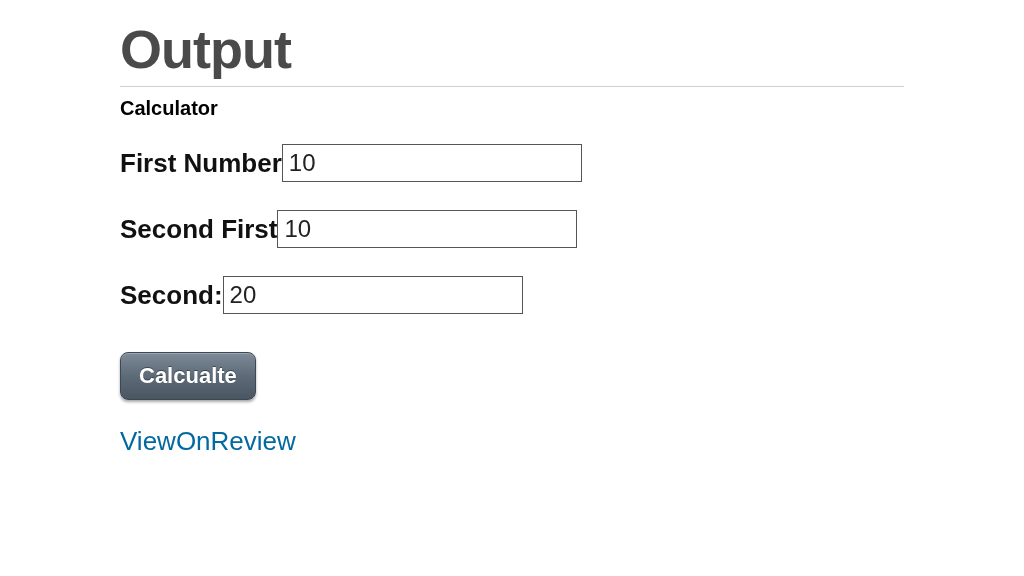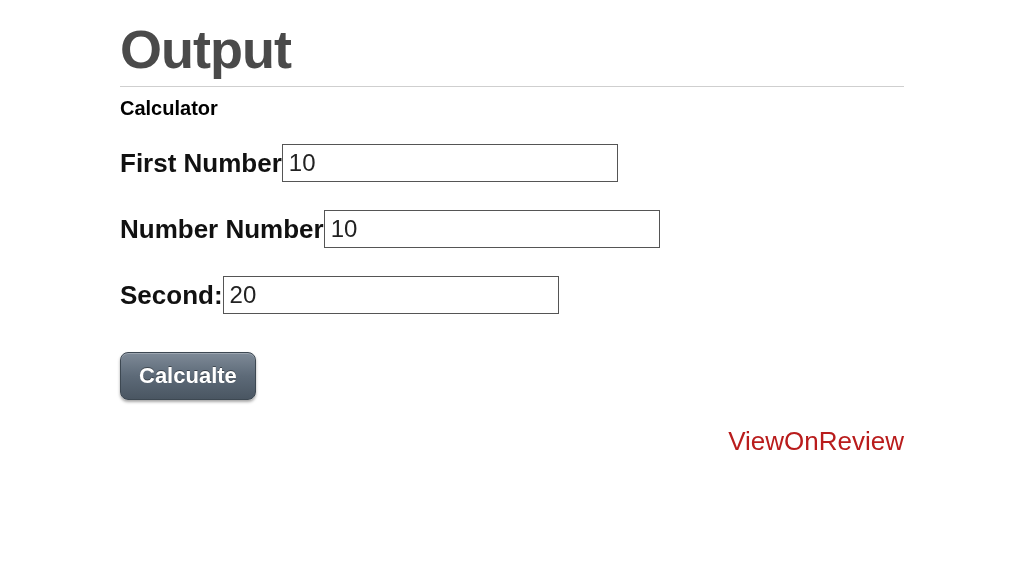--- a/index.html
+++ b/index.html
@@ -44,44 +44,44 @@
       font-size: 26px;
       color: #111111;
       font-weight: 700;
       white-space: nowrap;
     }
     .text-input {
       font-size: 24px;
       padding: 4px 6px;
       border: 1px solid #555555;
       background: #ffffff;
-      width: 336px;
+      width: 300px;
       height: 38px;
       font-family: Arial, Helvetica, sans-serif;
       color: #222;
     }
     .btn {
       display: inline-block;
       margin-top: 10px;
       padding: 10px 18px;
       font-size: 22px;
       font-weight: bold;
       color: #ffffff;
       background: linear-gradient(to bottom, #7e8a97 0%, #5d6a78 50%, #4a5662 100%);
       border: 1px solid #3d4852;
       border-radius: 8px;
       box-shadow: 0 2px 3px rgba(0,0,0,0.35), inset 0 1px 0 rgba(255,255,255,0.25);
       text-shadow: 0 -1px 0 rgba(0,0,0,0.4);
       cursor: pointer;
       font-family: Arial, Helvetica, sans-serif;
     }
     .footer-text {
-      text-align: right;
+      text-align: left;
       font-size: 26px;
-      color: #b91c1c;
+      color: #0369a1;
       margin-top: 26px;
       font-weight: 400;
     }
   </style>
 </head>
 <body>
 
 <div class="container">
 
   <h1 class="main-title">Output</h1>
@@ -89,21 +89,21 @@
   <hr class="rule">
 
   <div class="section-heading">Calculator</div>
 
   <div class="field-row">
     <span class="field-label">First Number</span>
     <input type="text" class="text-input" value="10" style="">
   </div>
 
   <div class="field-row">
-    <span class="field-label">Number Number</span>
+    <span class="field-label">Second First</span>
     <input type="text" class="text-input" value="10" style="">
   </div>
 
   <div class="field-row">
     <span class="field-label">Second:</span>
     <input type="text" class="text-input" value="20" style="">
   </div>
 
   <button class="btn">Calcualte</button>
 

